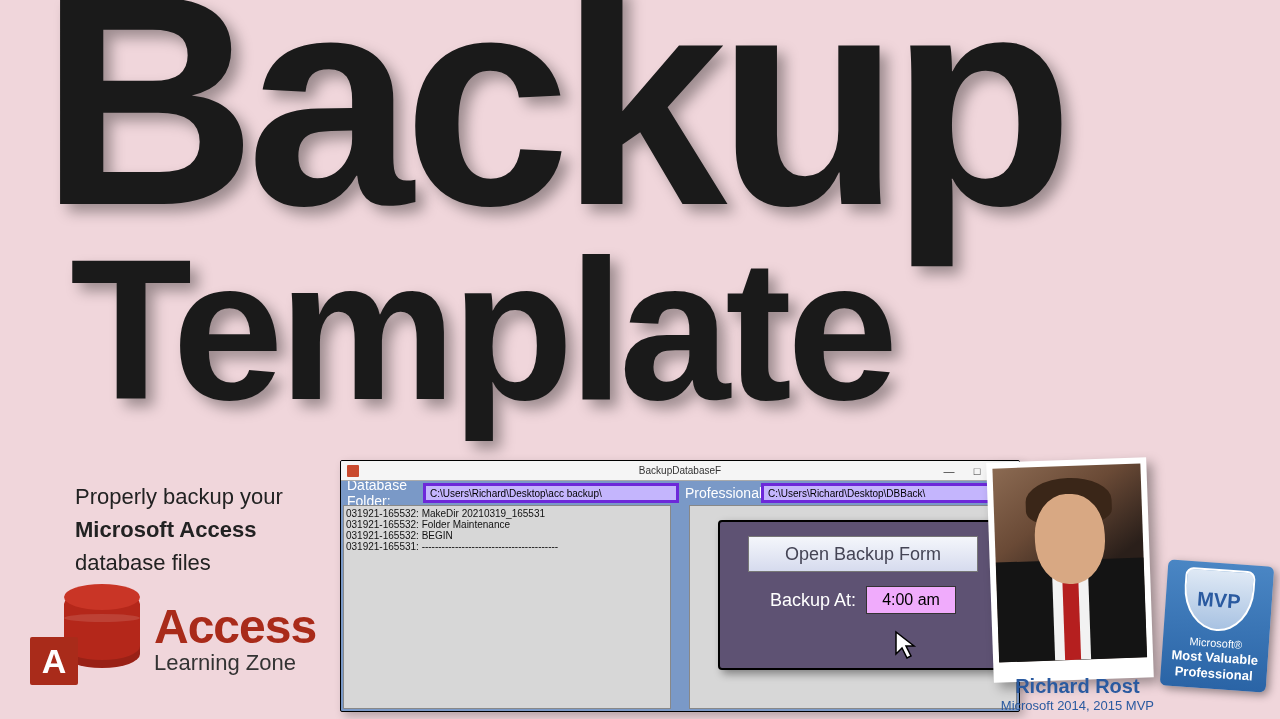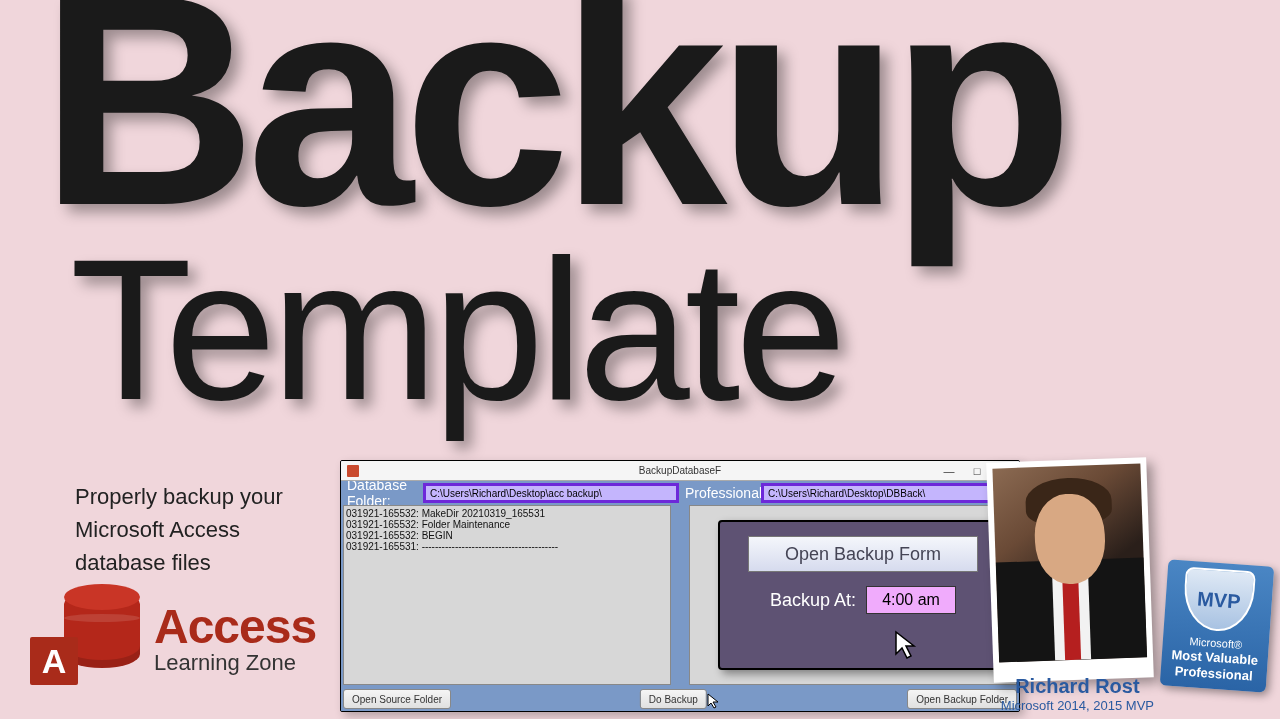--- a/index.html
+++ b/index.html
@@ -1,20 +1,20 @@
 <!DOCTYPE html>
 <html><head>
 <meta charset="utf-8">
 <style>
 *{box-sizing:border-box;margin:0;padding:0;font-family:Arial,Helvetica,sans-serif}
 html,body{width:1280px;height:719px;overflow:hidden;background:#f0d6db;position:relative}
 .big-title{position:absolute;left:40px;top:-50px;font-size:300px;font-weight:900;color:#1a1a1a;letter-spacing:-10px;text-shadow:8px 8px 14px rgba(0,0,0,.35);line-height:1}
-.sub-title{position:absolute;left:70px;top:230px;font-size:200px;font-weight:400;color:#1a1a1a;letter-spacing:-5px;text-shadow:8px 8px 14px rgba(0,0,0,.35);line-height:1}
+.sub-title{position:absolute;left:70px;top:230px;font-size:200px;font-weight:700;color:#1a1a1a;letter-spacing:-5px;text-shadow:8px 8px 14px rgba(0,0,0,.35);line-height:1}
 .tagline{position:absolute;left:75px;top:480px;font-size:22px;color:#222;line-height:1.5}
-.tagline .strong{font-weight:400}
+.tagline .strong{font-weight:700}
 .logo{position:absolute;left:30px;top:590px;display:flex;align-items:center;gap:14px}
 .logo-icon{position:relative;width:110px;height:95px}
 .a-tile{position:absolute;left:0;bottom:0;width:48px;height:48px;background:#a92b1a;color:#fff;font-size:34px;font-weight:700;display:flex;align-items:center;justify-content:center;border-radius:2px}
 .db-cyl{position:absolute;left:34px;top:0;width:76px;height:78px;background:#b4271a;border-radius:50%/18%;box-shadow:inset 0 -8px 0 rgba(0,0,0,.15)}
 .db-cyl::before{content:"";position:absolute;left:0;top:-6px;width:76px;height:26px;background:#c93526;border-radius:50%}
 .db-cyl::after{content:"";position:absolute;left:0;top:24px;width:76px;height:8px;background:rgba(255,255,255,.12);border-radius:50%}
 .logo-text{display:flex;flex-direction:column}
 .logo-text .top{font-size:48px;font-weight:700;color:#a92b1a;letter-spacing:-1px}
 .logo-text .bot{font-size:22px;font-weight:500;color:#333;margin-top:-4px}
 
@@ -110,28 +110,20 @@
         <div class="ov-row">
           <span>Backup At:</span>
           <div class="ov-input">4:00 am</div>
         </div>
         <svg class="cursor-svg" width="26" height="30">
             <path d="M2 2 L2 24 L8 18 L13 28 L17 26 L12 16 L20 16 Z" fill="#fff" stroke="#000" stroke-width="1.5"></path>
           </svg>
       </div>
     </div>
   </div>
-  <div class="bottombar" style="position:relative">
-    <div class="bbtn">Open Source Folder</div>
-    <div class="bbtn center">Do Backup</div>
-    <div class="bbtn">Open Backup Folder</div>
-    <svg class="small-cursor" width="14" height="16">
-        <path d="M1 1 L1 13 L4 10 L7 15 L9 14 L6 9 L11 9 Z" fill="#fff" stroke="#000" stroke-width="1"></path>
-      </svg>
-  </div>
 </div>
 
 <div class="photo">
   <div class="photo-inner">
     <div class="suit"></div>
       <div class="shirt"></div>
       <div class="tie"></div>
     <div class="hair"></div>
       <div class="face"></div>
   </div>

